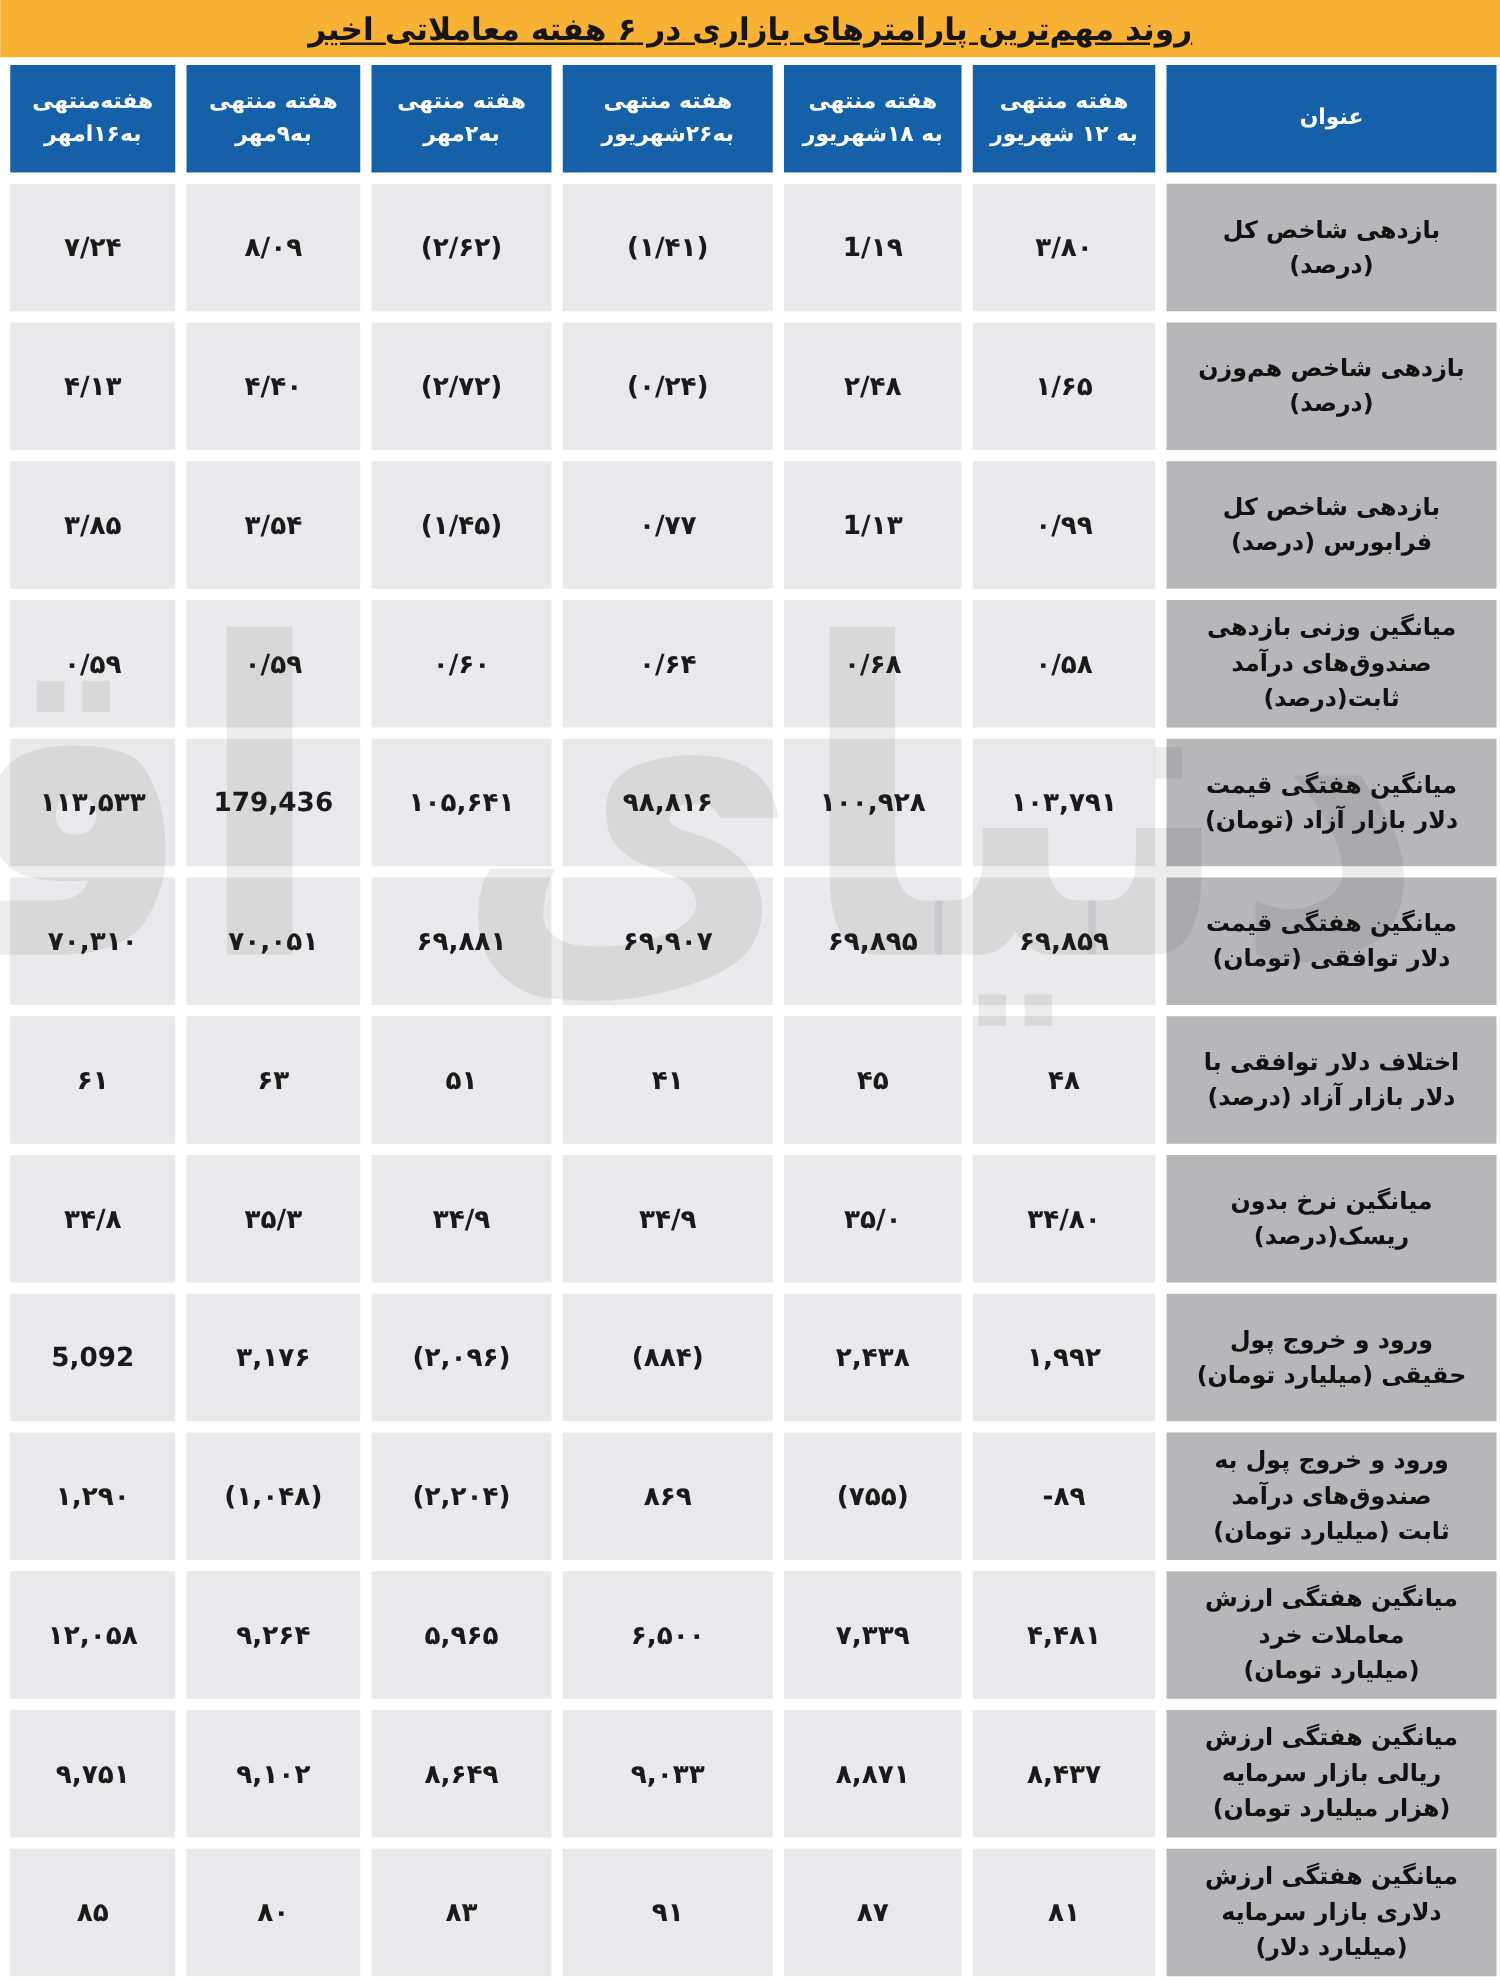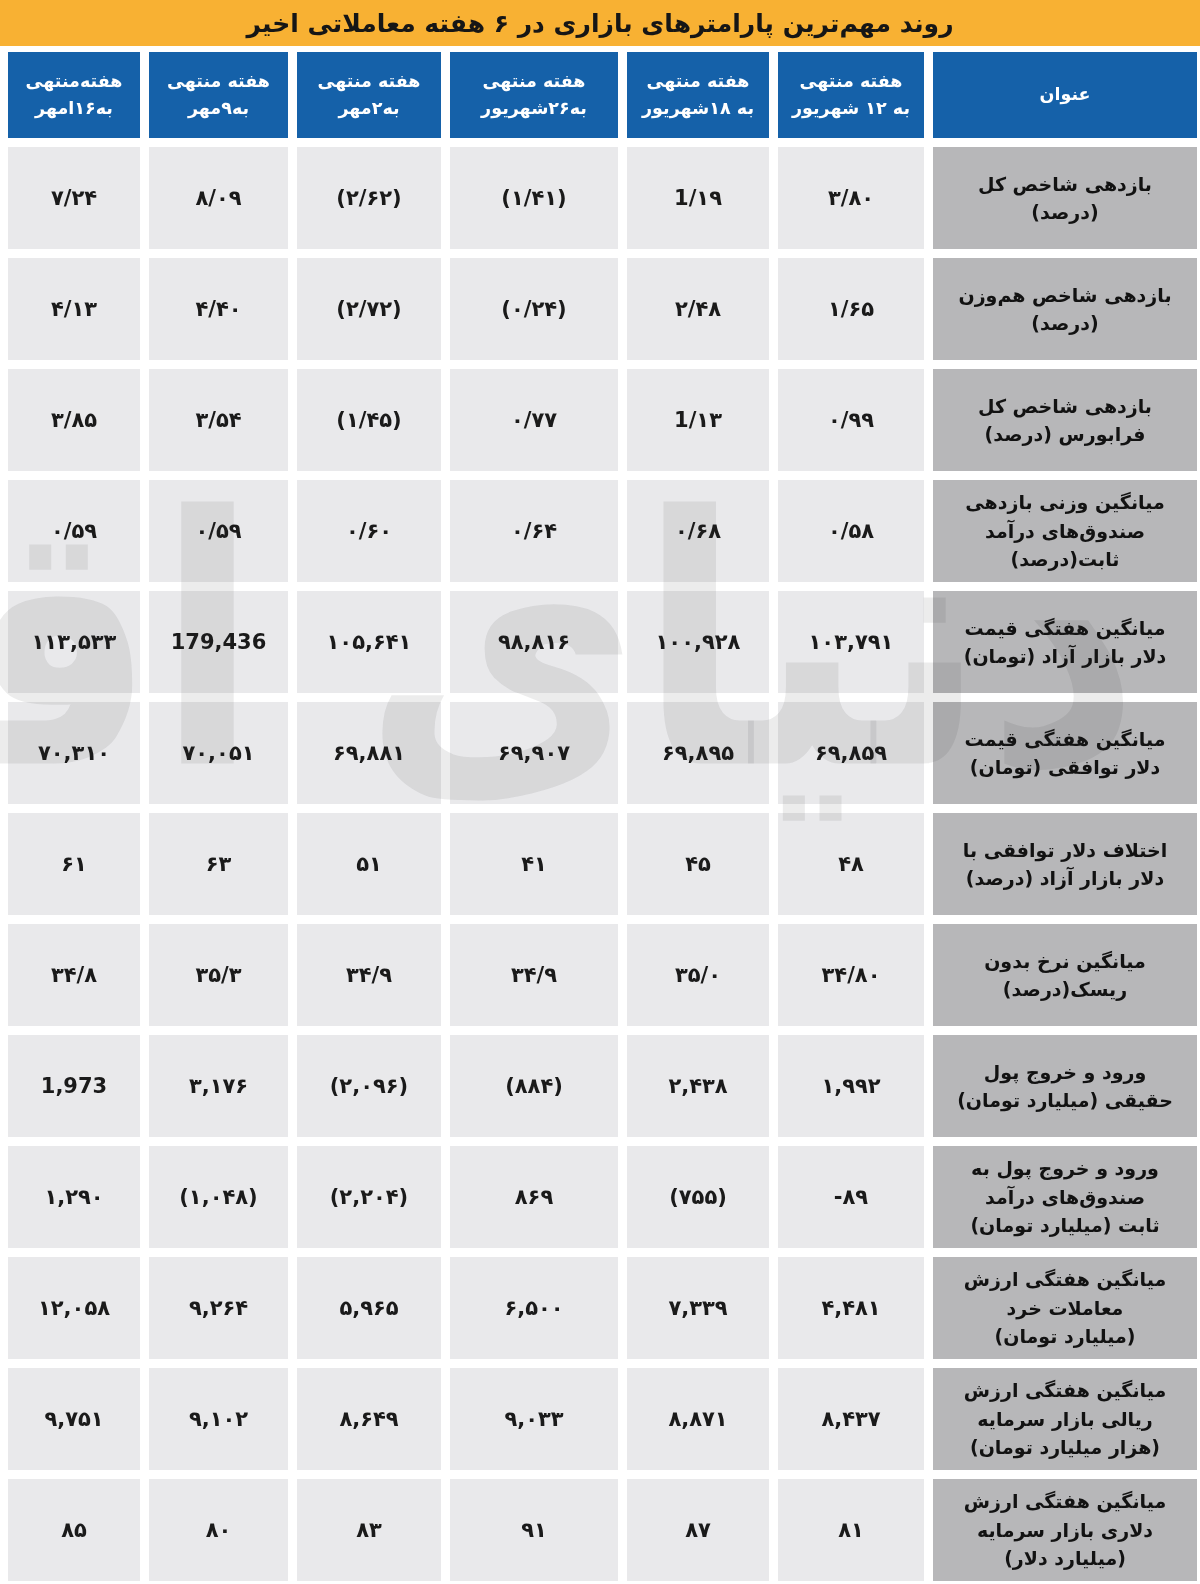--- a/index.html
+++ b/index.html
@@ -14,20 +14,21 @@
     width:1200px;height:1584px;
     overflow:hidden;
     background:#ffffff;
   }
   .title-bar{
     background:#F8B133;
     height:46px;
     display:flex;align-items:center;justify-content:center;
     font-size:25px;font-weight:bold;color:#161616;
     letter-spacing:-0.5px;
+    text-decoration:underline;
   }
   .grid{
     display:grid;
     direction:rtl;
     grid-template-columns:264px 146px 142px 168px 144px 139px 132px;
     gap:9px;
     padding:6px 3px 14px 3px;
     background:#ffffff;
     position:relative;
     z-index:1;
@@ -167,21 +168,21 @@
       <div class="cell val">۳۴/۹</div>
       <div class="cell val">۳۵/۳</div>
       <div class="cell val">۳۴/۸</div>
       <div class="cell rowlabel">ورود و خروج پول
 حقیقی (میلیارد تومان)</div>
       <div class="cell val">۱,۹۹۲</div>
       <div class="cell val">۲,۴۳۸</div>
       <div class="cell val">(۸۸۴)</div>
       <div class="cell val">(۲,۰۹۶)</div>
       <div class="cell val">۳,۱۷۶</div>
-      <div class="cell val">1,973</div>
+      <div class="cell val">5,092</div>
       <div class="cell rowlabel">ورود و خروج پول به
 صندوق‌های درآمد
 ثابت (میلیارد تومان)</div>
       <div class="cell val">-۸۹</div>
       <div class="cell val">(۷۵۵)</div>
       <div class="cell val">۸۶۹</div>
       <div class="cell val">(۲,۲۰۴)</div>
       <div class="cell val">(۱,۰۴۸)</div>
       <div class="cell val">۱,۲۹۰</div>
       <div class="cell rowlabel">میانگین هفتگی ارزش

